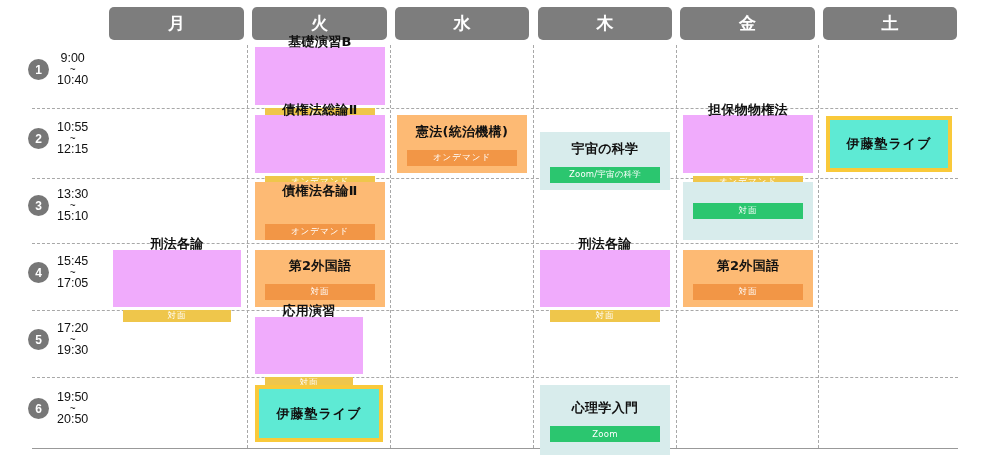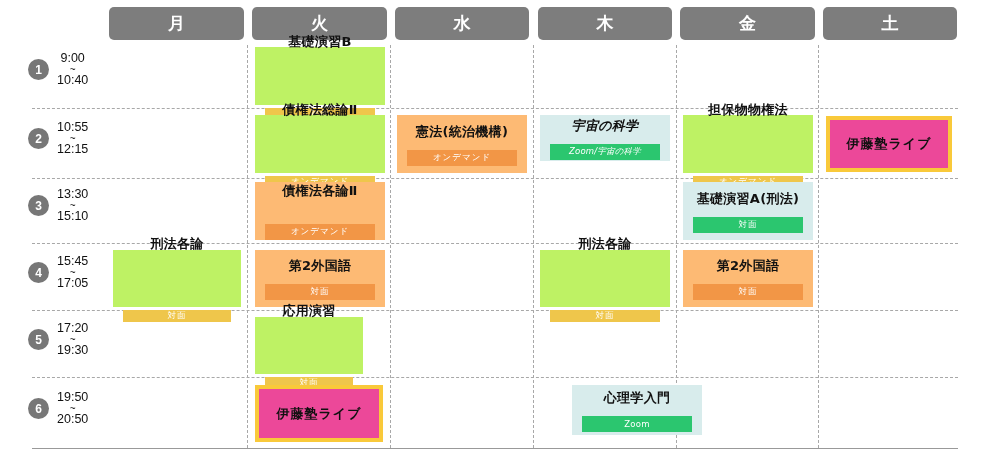--- a/index.html
+++ b/index.html
@@ -23,27 +23,27 @@
   .period-times .tilde { font-size: 10px; line-height: 9px; }
   .cls {
     position: absolute; display: flex; flex-direction: column; align-items: center; justify-content: center;
     padding: 0 10px;
   }
   .cls .name { font-size: 13px; font-weight: bold; margin-bottom: 9px; white-space: nowrap; letter-spacing: 0.3px; }
   .cls .tag {
     width: 100%; height: 16px; color: #fff; font-size: 8.5px; display: flex; align-items: center; justify-content: center;
     letter-spacing: 1px; white-space: nowrap;
   }
-  .bg-yellow { background: #bef264; gap: 48px; }
+  .bg-yellow { background: #f0abfc; gap: 48px; }
   .bg-peach { background: #fdba74; }
   .bg-mint { background: #d8ecec; }
   .tag-yellow { background: #efc64b; }
   .tag-orange { background: #f29646; }
   .tag-green { background: #2bc66f; }
-  .cls.live { background: #ec4899; border: 4px solid #f9c93a; }
+  .cls.live { background: #5eead4; border: 4px solid #f9c93a; }
   .cls.live .name { margin-bottom: 0; font-size: 13px; letter-spacing: 1px; }
 </style>
 </head>
 <body>
 
 <div class="day-header" style="left:109px;width:135px;">月</div>
 <div class="day-header" style="left:252px;width:135px;">火</div>
 <div class="day-header" style="left:395px;width:134px;">水</div>
 <div class="day-header" style="left:538px;width:134px;">木</div>
 <div class="day-header" style="left:680px;width:135px;">金</div>
@@ -118,41 +118,40 @@
 <div class="cls bg-yellow" style="left:255px;top:115px;width:130px;height:58px;">
   <div class="name">債権法総論Ⅱ</div>
   <div class="tag tag-yellow">オンデマンド</div>
 </div>
 
 <div class="cls bg-peach" style="left:397px;top:115px;width:130px;height:58px;">
   <div class="name">憲法(統治機構)</div>
   <div class="tag tag-orange">オンデマンド</div>
 </div>
 
-<div class="cls bg-mint" style="left:540px;top:115px;width:130px;height:46px;font-style:italic;">
+<div class="cls bg-mint" style="left:540px;top:132px;width:130px;height:58px;">
   <div class="name">宇宙の科学</div>
   <div class="tag tag-green" style="letter-spacing:0.2px;">Zoom/宇宙の科学</div>
 </div>
 
 <div class="cls bg-yellow" style="left:683px;top:115px;width:130px;height:58px;">
   <div class="name">担保物物権法</div>
   <div class="tag tag-yellow">オンデマンド</div>
 </div>
 
 <div class="cls live" style="left:826px;top:116px;width:126px;height:56px;">
   <div class="name">伊藤塾ライブ</div>
 </div>
 
 <div class="cls bg-peach" style="left:255px;top:182px;width:130px;height:58px;justify-content:space-between;">
   <div class="name">債権法各論Ⅱ</div>
   <div class="tag tag-orange">オンデマンド</div>
 </div>
 
 <div class="cls bg-mint" style="left:683px;top:182px;width:130px;height:58px;">
-  <div class="name">基礎演習A(刑法)</div>
   <div class="tag tag-green">対面</div>
 </div>
 
 <div class="cls bg-yellow" style="left:113px;top:250px;width:128px;height:57px;">
   <div class="name">刑法各論</div>
   <div class="tag tag-yellow">対面</div>
 </div>
 
 <div class="cls bg-peach" style="left:255px;top:250px;width:130px;height:57px;">
   <div class="name">第2外国語</div>
@@ -171,16 +170,16 @@
 
 <div class="cls bg-yellow" style="left:255px;top:317px;width:108px;height:57px;">
   <div class="name">応用演習</div>
   <div class="tag tag-yellow">対面</div>
 </div>
 
 <div class="cls live" style="left:255px;top:385px;width:128px;height:57px;">
   <div class="name">伊藤塾ライブ</div>
 </div>
 
-<div class="cls bg-mint" style="left:572px;top:385px;width:130px;height:50px;">
+<div class="cls bg-mint" style="left:540px;top:385px;width:130px;height:70px;">
   <div class="name">心理学入門</div>
   <div class="tag tag-green" style="letter-spacing:0.3px;">Zoom</div>
 </div>
 
 </body></html>

